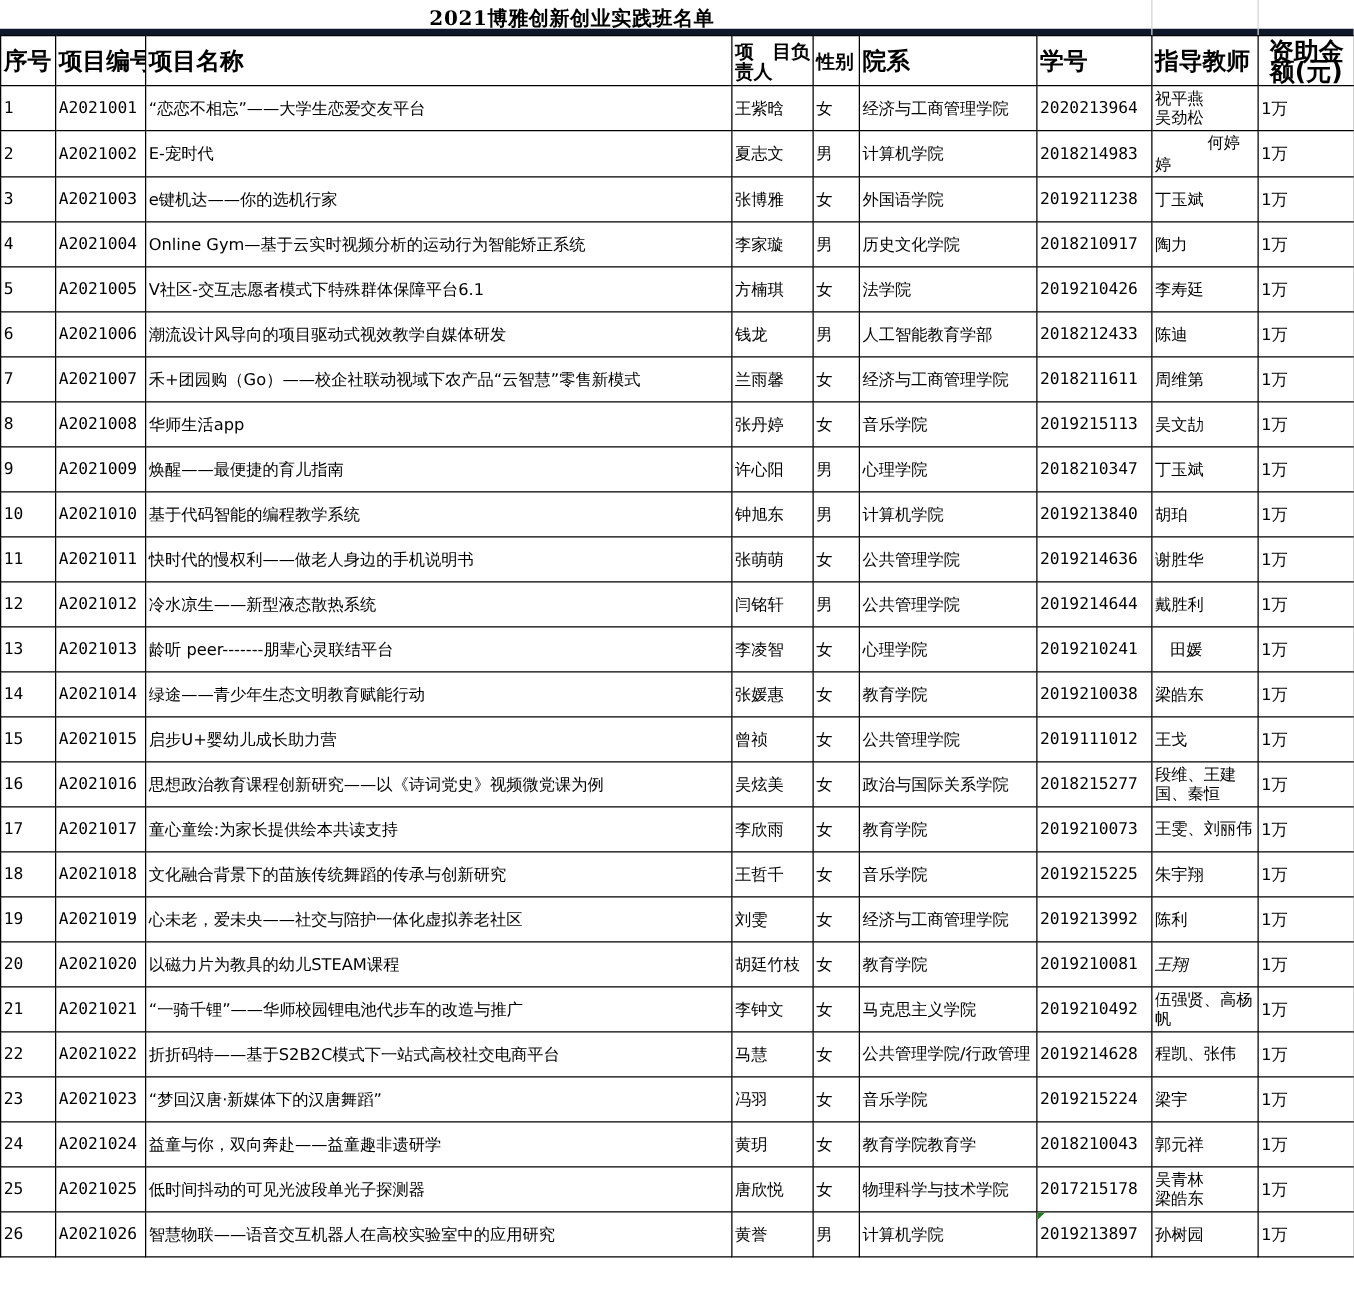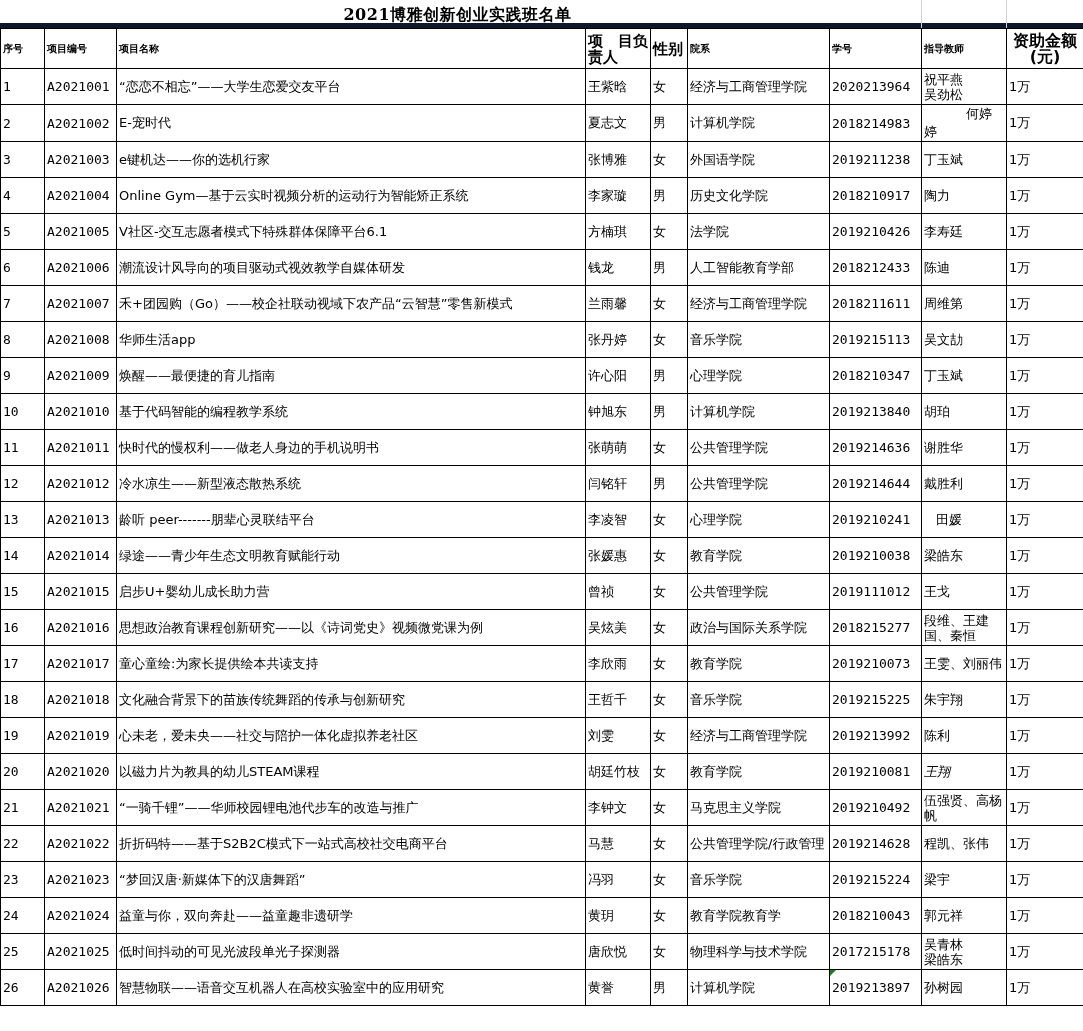--- a/index.html
+++ b/index.html
@@ -67,31 +67,31 @@
       overflow: hidden;
       white-space: nowrap;
       vertical-align: middle;
       text-align: left;
       height: 36px;
       box-sizing: border-box;
     }
     table.grid tr.hdr th {
       height: 40px;
       font-weight: bold;
-      font-size: 10px;
+      font-size: 19px;
       font-family: "DejaVu Sans", sans-serif;
     }
     table.grid tr.hdr th.wrap {
       white-space: normal;
       line-height: 16px;
       font-size: 15px;
     }
     table.grid tr.hdr th.amount-h {
       text-align: center;
-      font-size: 16px;
+      font-size: 20px;
       line-height: 16px;
       white-space: normal;
     }
     td.c-code, td.c-sid, td.c-idx {
       font-family: "DejaVu Sans Mono", "Liberation Mono", monospace;
       font-size: 12.5px;
     }
     td.c-amt { text-align: center; }
     td.wrapcell {
       white-space: normal;

